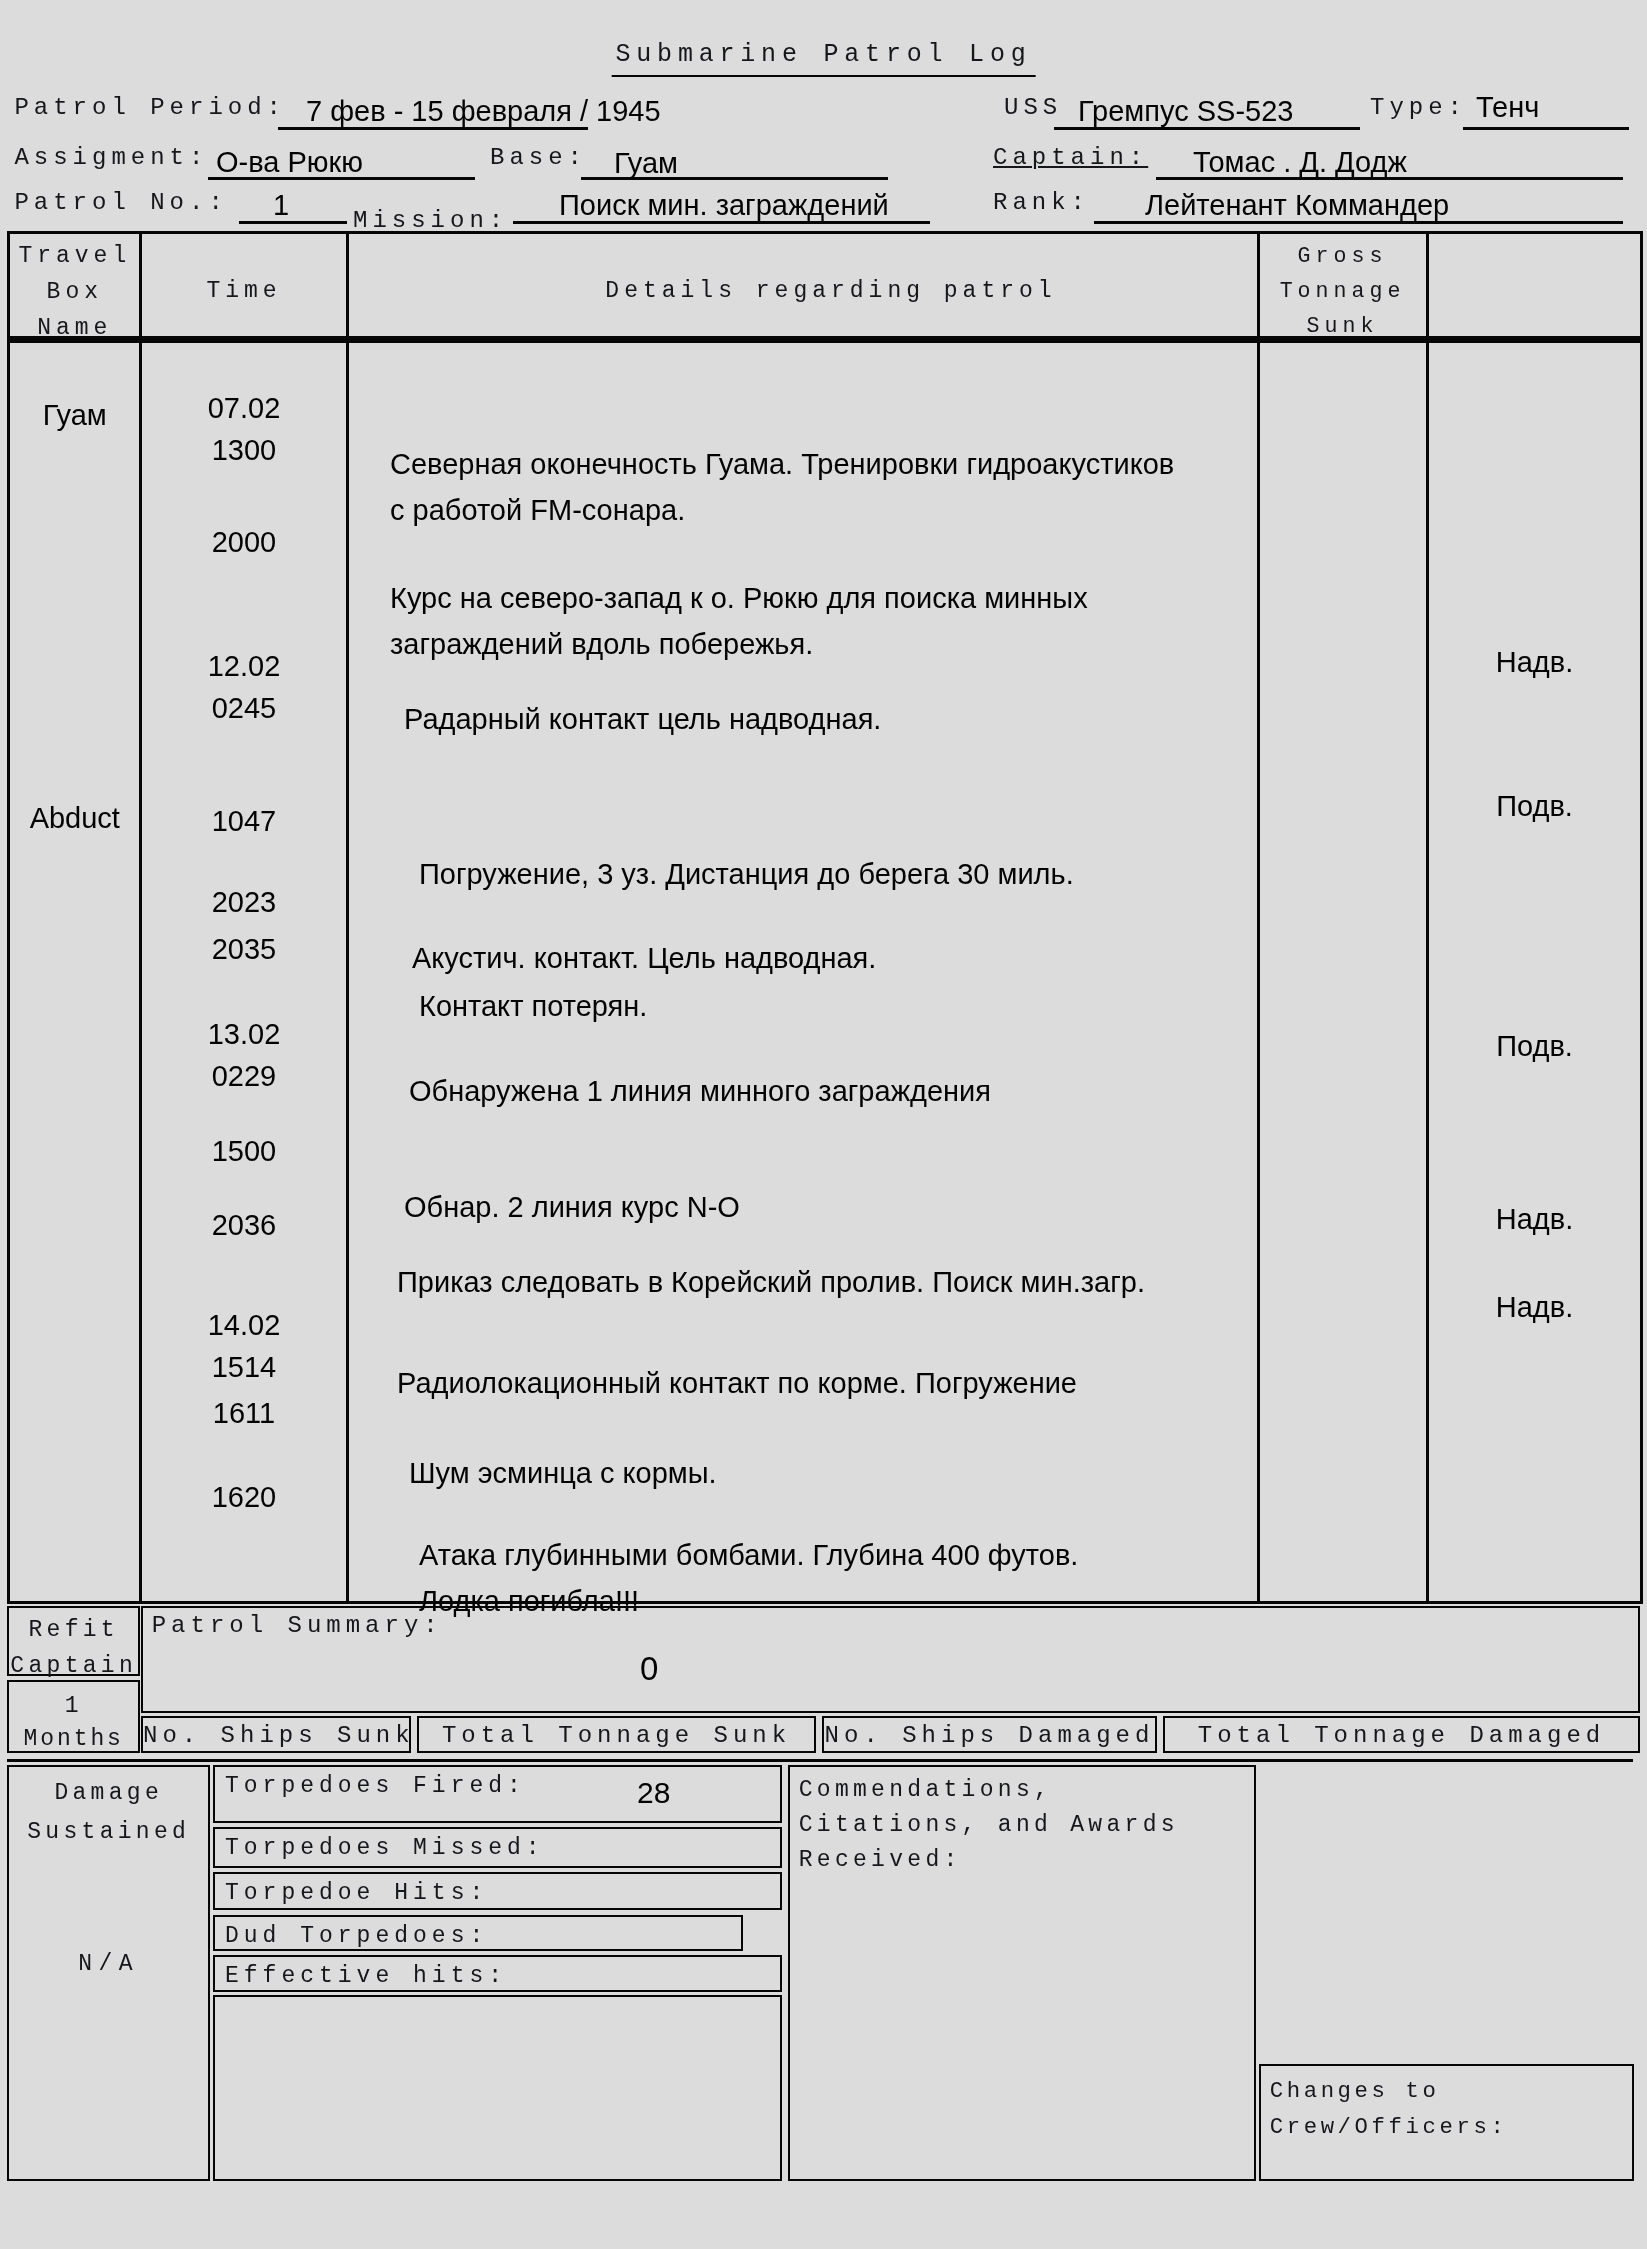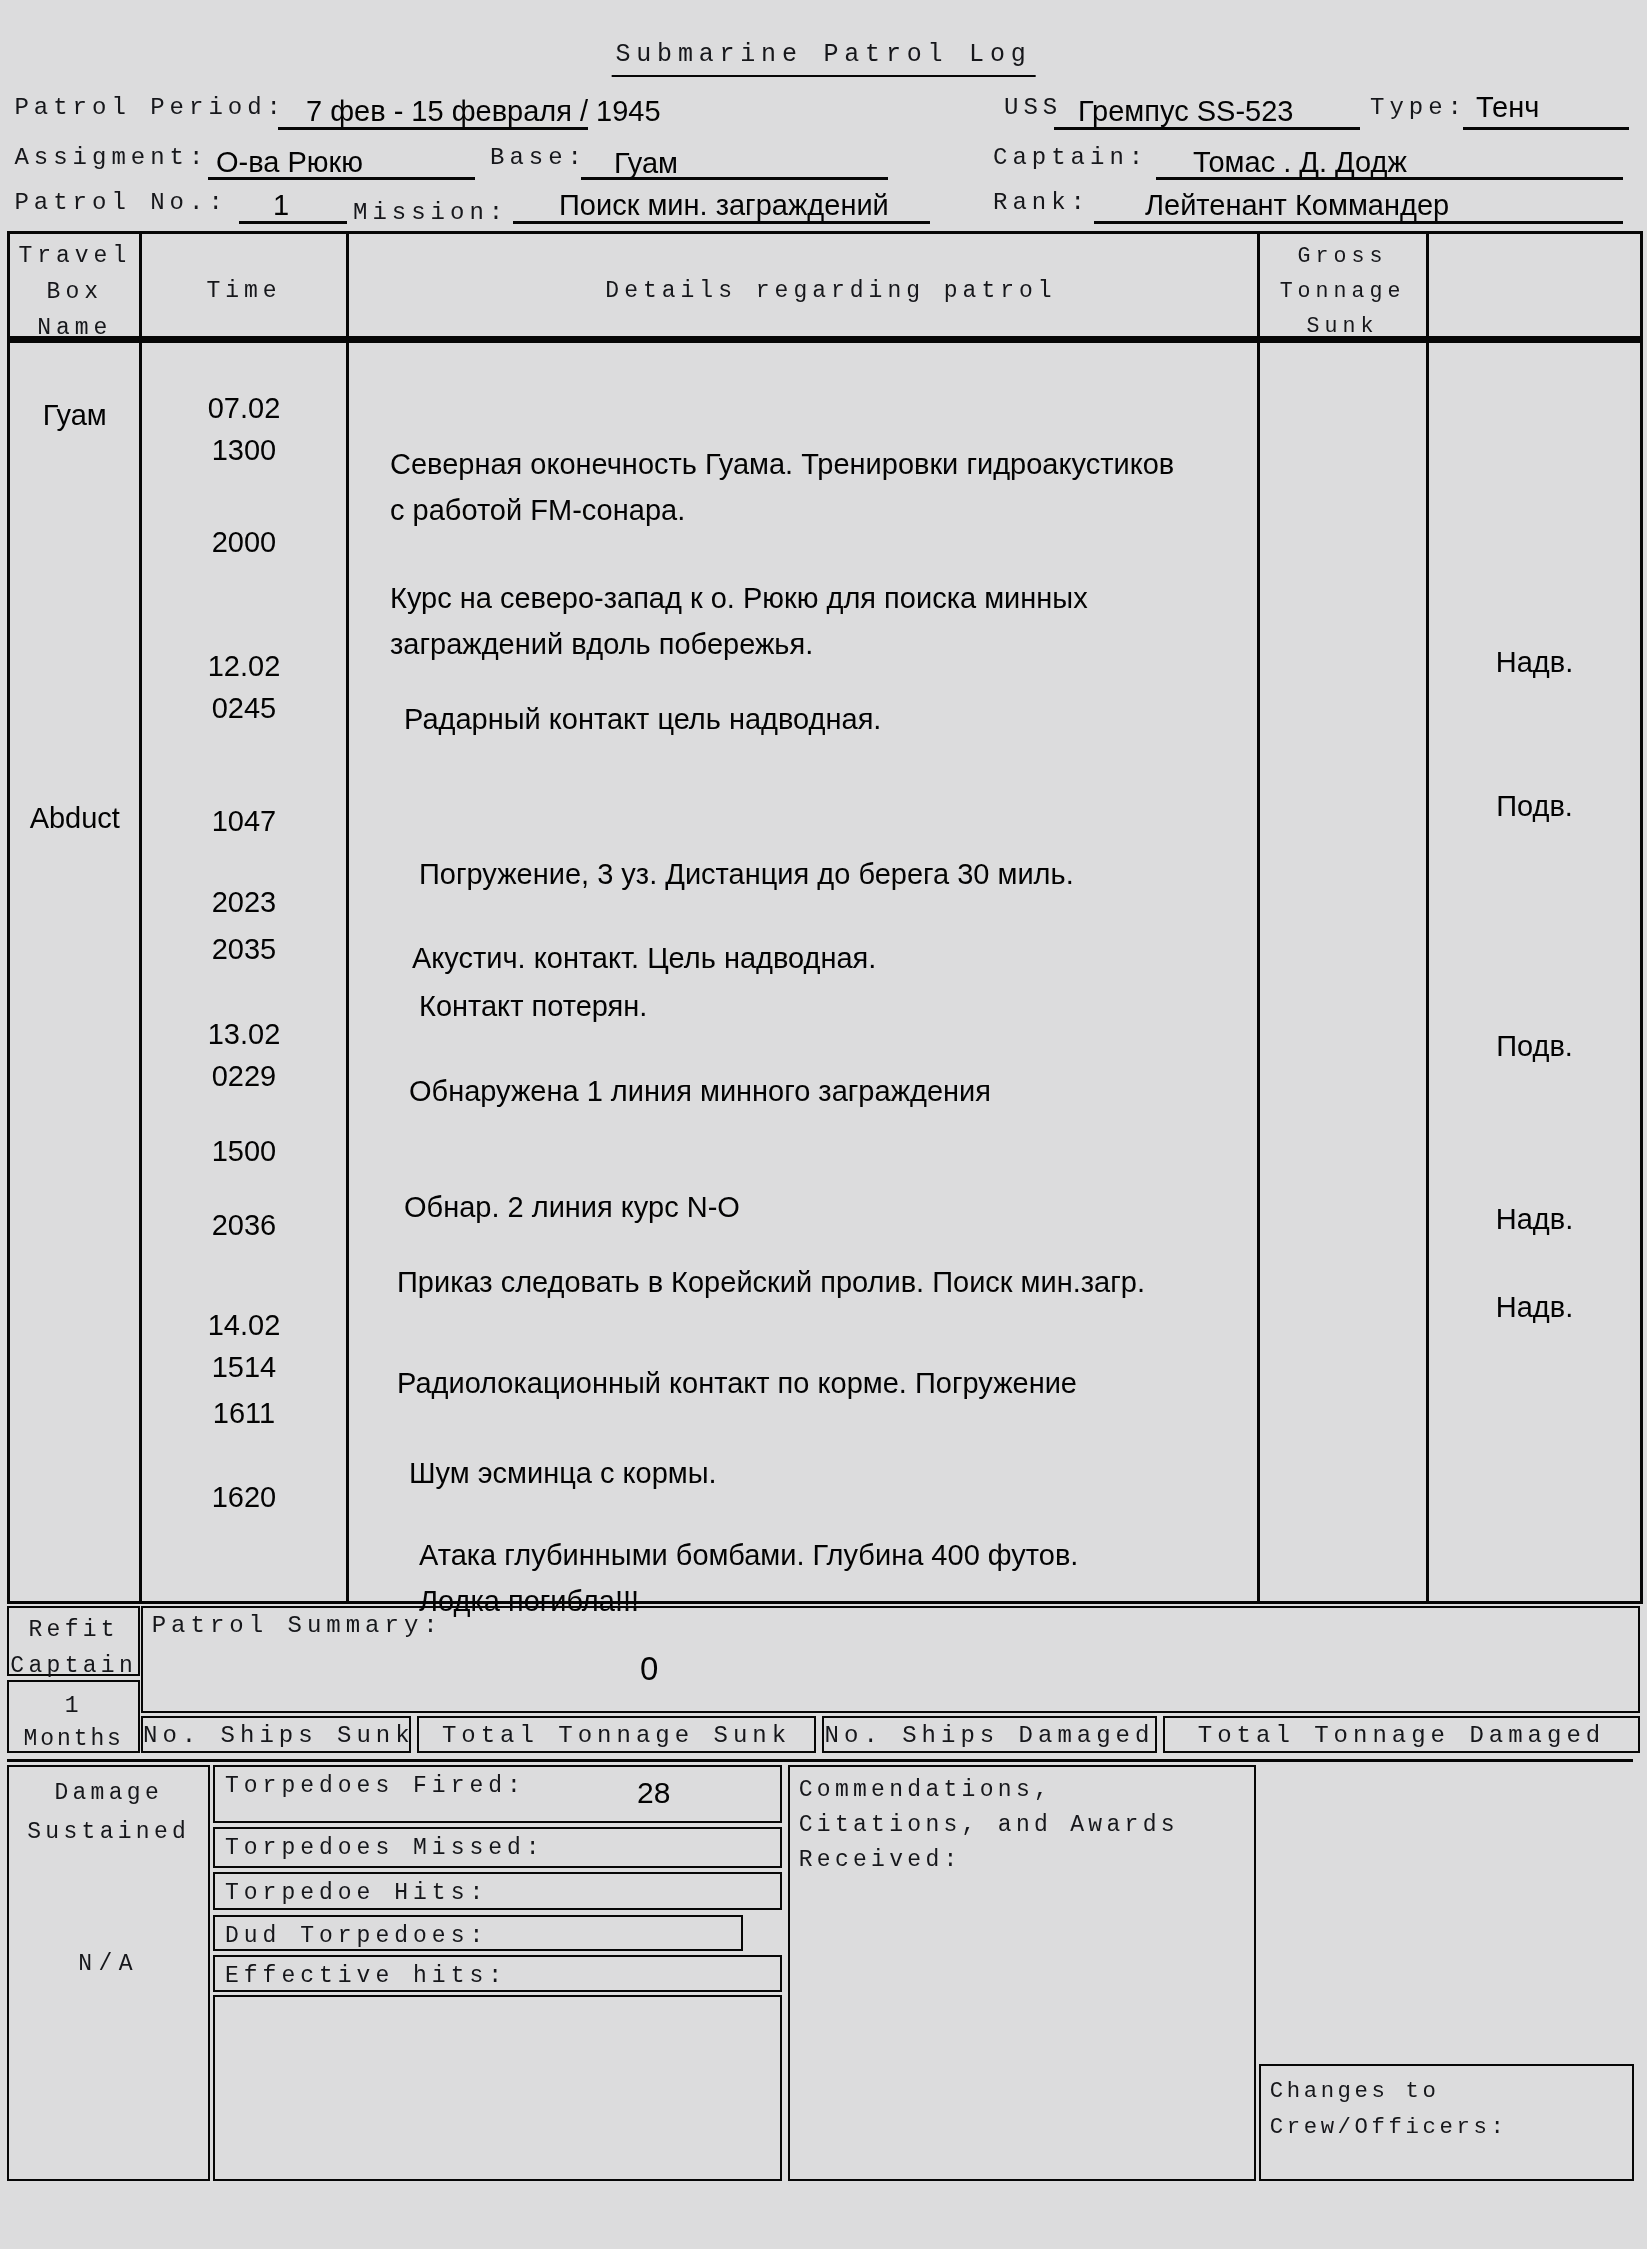--- a/index.html
+++ b/index.html
@@ -53,29 +53,29 @@
   <div class="abs uline" style="left:1463px;top:127px;width:166px;"></div>
 
   <div class="abs tw flabel" style="left:14.4px;top:144px;">Assigment:</div>
   <div class="abs hand fvalue" style="left:216px;top:146px;">О-ва Рюкю</div>
   <div class="abs uline" style="left:208px;top:177px;width:267px;"></div>
 
   <div class="abs tw flabel" style="left:490px;top:144px;">Base:</div>
   <div class="abs hand fvalue" style="left:614px;top:147px;">Гуам</div>
   <div class="abs uline" style="left:581px;top:177px;width:307px;"></div>
 
-  <div class="abs tw flabel" style="left:993px;top:144px;">Captain:</div>
+  <div class="abs tw flabel" style="left:993px;top:144px;text-decoration:underline;">Captain:</div>
   <div class="abs hand fvalue" style="left:1193px;top:146px;">Томас . Д. Додж</div>
   <div class="abs uline" style="left:1156px;top:177px;width:467px;"></div>
 
   <div class="abs tw flabel" style="left:14.4px;top:189px;">Patrol No.:</div>
   <div class="abs hand fvalue" style="left:273px;top:189px;">1</div>
   <div class="abs uline" style="left:239px;top:221px;width:108px;"></div>
 
-  <div class="abs tw flabel" style="left:353px;top:199px;">Mission:</div>
+  <div class="abs tw flabel" style="left:353px;top:207px;">Mission:</div>
   <div class="abs hand fvalue" style="left:559px;top:189px;">Поиск мин. заграждений</div>
   <div class="abs uline" style="left:513px;top:221px;width:417px;"></div>
 
   <div class="abs tw flabel" style="left:993px;top:189px;">Rank:</div>
   <div class="abs hand fvalue" style="left:1145px;top:189px;">Лейтенант Коммандер</div>
   <div class="abs uline" style="left:1094px;top:221px;width:529px;"></div>
 
   <div class="frame" style="left:7.2px;top:231px;width:1636px;height:1373px;"></div>
   <div class="vline" style="left:139px;top:231px;width:2.9px;height:1373px;"></div>
   <div class="vline" style="left:346px;top:231px;width:2.9px;height:1373px;"></div>

